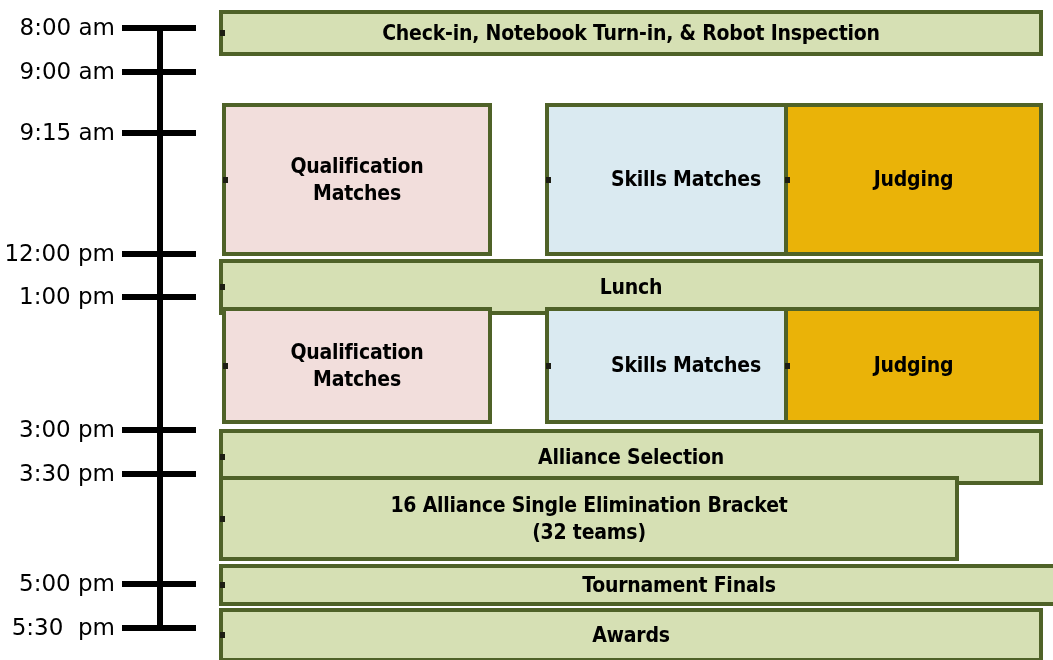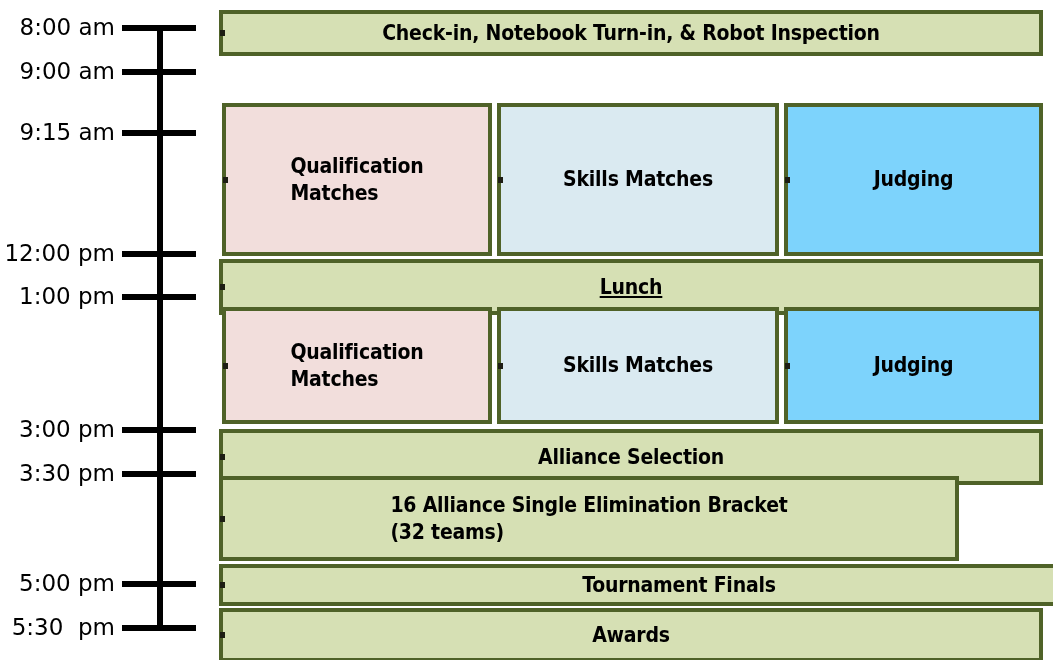--- a/index.html
+++ b/index.html
@@ -76,38 +76,38 @@
     height: 660px;
   }
 
   .sched-block {
     position: absolute;
     box-sizing: border-box;
     border: 4px solid #4f6228;
     display: flex;
     align-items: center;
     justify-content: center;
-    text-align: left;
+    text-align: center;
     color: #000000;
     font-family: "DejaVu Sans Condensed", "Liberation Sans Narrow", "Liberation Sans", sans-serif;
     font-weight: bold;
     font-size: 21px;
     line-height: 1.25;
     font-stretch: condensed;
     letter-spacing: -0.2px;
   }
   .sched-block .block-label {
     white-space: pre-line;
     padding: 0 6px;
   }
 
   .fill-green  { background: #d6e0b4; }
   .fill-pink   { background: #f2dedc; }
-  .fill-blue   { background: #daeaf1; }
-  .fill-purple { background: #7dd3fc; }
+  .fill-blue   { background: #daeaf1; margin-left: 48px; }
+  .fill-purple { background: #eab308; }
 
   
   .edge-nub {
     position: absolute;
     left: -3px;
     top: 50%;
     margin-top: -3px;
     width: 5px;
     height: 6px;
     background: #1d1d14;
@@ -171,21 +171,21 @@
 Matches</span>
       </div>
       <div class="sched-block fill-blue" style="left: 497px; top: 103px; width: 282px; height: 153px;">
         <span class="edge-nub"></span>
         <span class="block-label">Skills Matches</span>
       </div>
       <div class="sched-block fill-purple" style="left: 784px; top: 103px; width: 259px; height: 153px;">
         <span class="edge-nub"></span>
         <span class="block-label">Judging</span>
       </div>
-      <div class="sched-block fill-green" style="left: 219px; top: 259px; width: 824px; height: 56px; text-decoration: underline;">
+      <div class="sched-block fill-green" style="left: 219px; top: 259px; width: 824px; height: 56px;">
         <span class="edge-nub"></span>
         <span class="block-label">Lunch</span>
       </div>
       <div class="sched-block fill-pink" style="left: 222px; top: 307px; width: 270px; height: 117px;">
         <span class="edge-nub"></span>
         <span class="block-label">Qualification
 Matches</span>
       </div>
       <div class="sched-block fill-blue" style="left: 497px; top: 307px; width: 282px; height: 117px;">
         <span class="edge-nub"></span>

